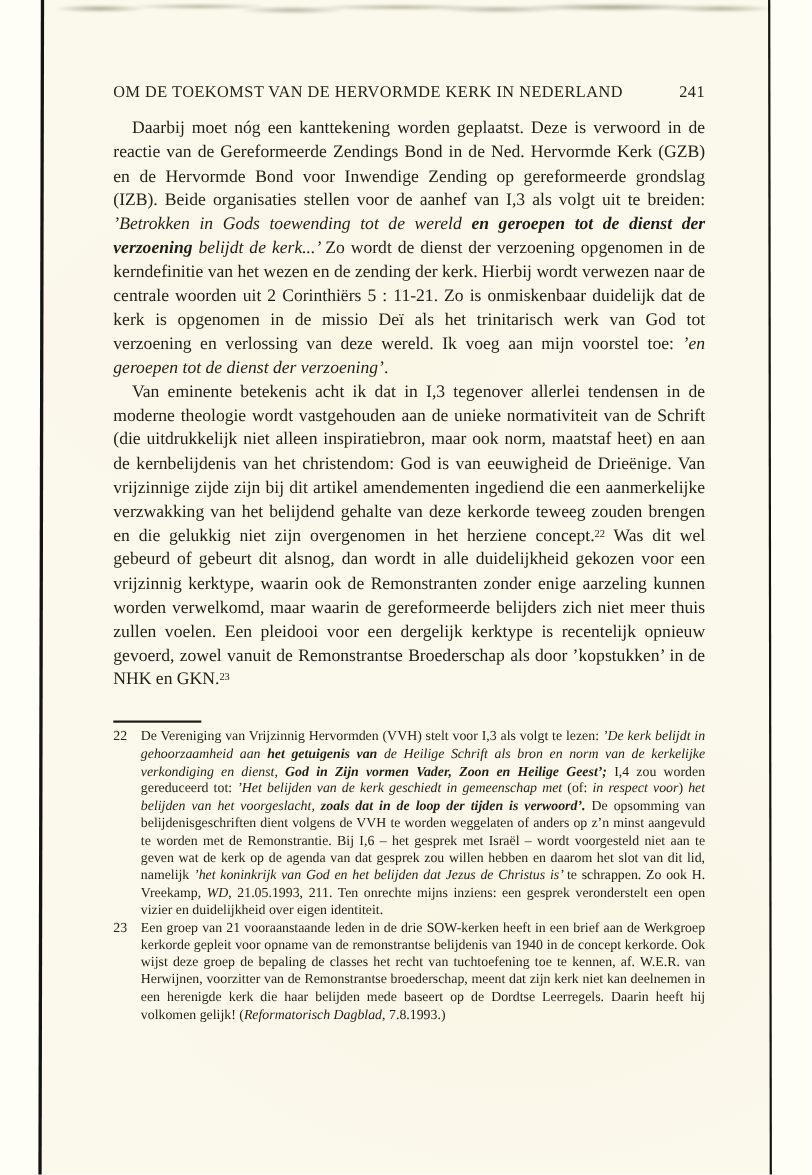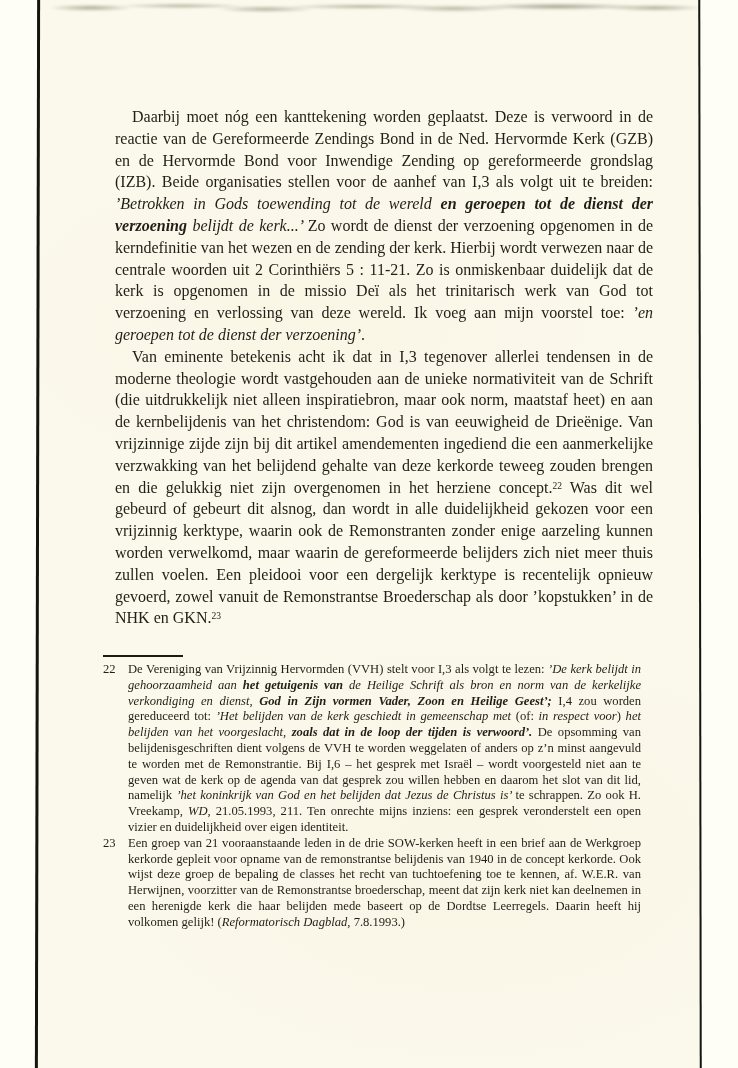--- a/index.html
+++ b/index.html
@@ -33,21 +33,21 @@
       radial-gradient(ellipse 70px 5px at 93% 45%, rgba(110,108,78,.5), rgba(110,108,78,0) 70%);
     filter:blur(1.1px);
   }
   .running-head{
     position:absolute;left:103px;top:76px;width:538px;
     display:flex;justify-content:space-between;align-items:baseline;
     font-size:14.8px;letter-spacing:.45px;white-space:nowrap;
   }
   .body-text{
     position:absolute;left:103px;top:106px;width:538px;
-    font-size:16px;line-height:21.8px;text-align:justify;margin-left:12px;
+    font-size:16px;line-height:21.8px;text-align:justify;
   }
   .body-text p{margin:0;text-indent:17px;}
   .footnote-rule{
     position:absolute;left:103px;top:655px;width:80px;height:2px;background:#1c1b16;
   }
   .footnotes{
     position:absolute;left:103px;top:662px;width:538px;
     font-size:12.6px;line-height:15.8px;text-align:justify;
   }
   .footnote{position:relative;padding-left:25px;margin:0;}
@@ -58,20 +58,24 @@
 </style>
 </head>
 <body>
 
 <div class="scan">
   <div class="paper"></div>
   <div class="top-noise"></div>
   <div class="edge-line left"></div>
   <div class="edge-line right"></div>
 
+  <div class="running-head">
+    <span>OM DE TOEKOMST VAN DE HERVORMDE KERK IN NEDERLAND</span>
+    <span>241</span>
+  </div>
 
   <div class="body-text">
     <p><span>Daarbij moet nóg een kanttekening worden geplaatst. Deze is verwoord in de reactie van de Gereformeerde Zendings Bond in de Ned. Hervormde Kerk (GZB) en de Hervormde Bond voor Inwendige Zending op gereformeerde grondslag (IZB). Beide organisaties stellen voor de aanhef van I,3 als volgt uit te breiden: </span><span class="it">’Betrokken in Gods toewending tot de wereld </span><span class="bi">en geroepen tot de dienst der verzoening </span><span class="it">belijdt de kerk...’ </span><span>Zo wordt de dienst der verzoening opgenomen in de kerndefinitie van het wezen en de zending der kerk. Hierbij wordt verwezen naar de centrale woorden uit 2 Corinthiërs 5 : 11-21. Zo is onmiskenbaar duidelijk dat de kerk is opgenomen in de missio Deï als het trinitarisch werk van God tot verzoening en verlossing van deze wereld. Ik voeg aan mijn voorstel toe: </span><span class="it">’en geroepen tot de dienst der verzoening’</span><span>.</span></p>
     <p><span>Van eminente betekenis acht ik dat in I,3 tegenover allerlei tendensen in de moderne theologie wordt vastgehouden aan de unieke normativiteit van de Schrift (die uitdrukkelijk niet alleen inspiratiebron, maar ook norm, maatstaf heet) en aan de kernbelijdenis van het christendom: God is van eeuwigheid de Drieënige. Van vrijzinnige zijde zijn bij dit artikel amendementen ingediend die een aanmerkelijke verzwakking van het belijdend gehalte van deze kerkorde teweeg zouden brengen en die gelukkig niet zijn overgenomen in het herziene concept.</span><span class="fnref">22</span><span> Was dit wel gebeurd of gebeurt dit alsnog, dan wordt in alle duidelijkheid gekozen voor een vrijzinnig kerktype, waarin ook de Remonstranten zonder enige aarzeling kunnen worden verwelkomd, maar waarin de gereformeerde belijders zich niet meer thuis zullen voelen. Een pleidooi voor een dergelijk kerktype is recentelijk opnieuw gevoerd, zowel vanuit de Remonstrantse Broederschap als door ’kopstukken’ in de NHK en GKN.</span><span class="fnref">23</span></p>
   </div>
 
   <div class="footnote-rule"></div>
 
   <div class="footnotes">
     <p class="footnote">

